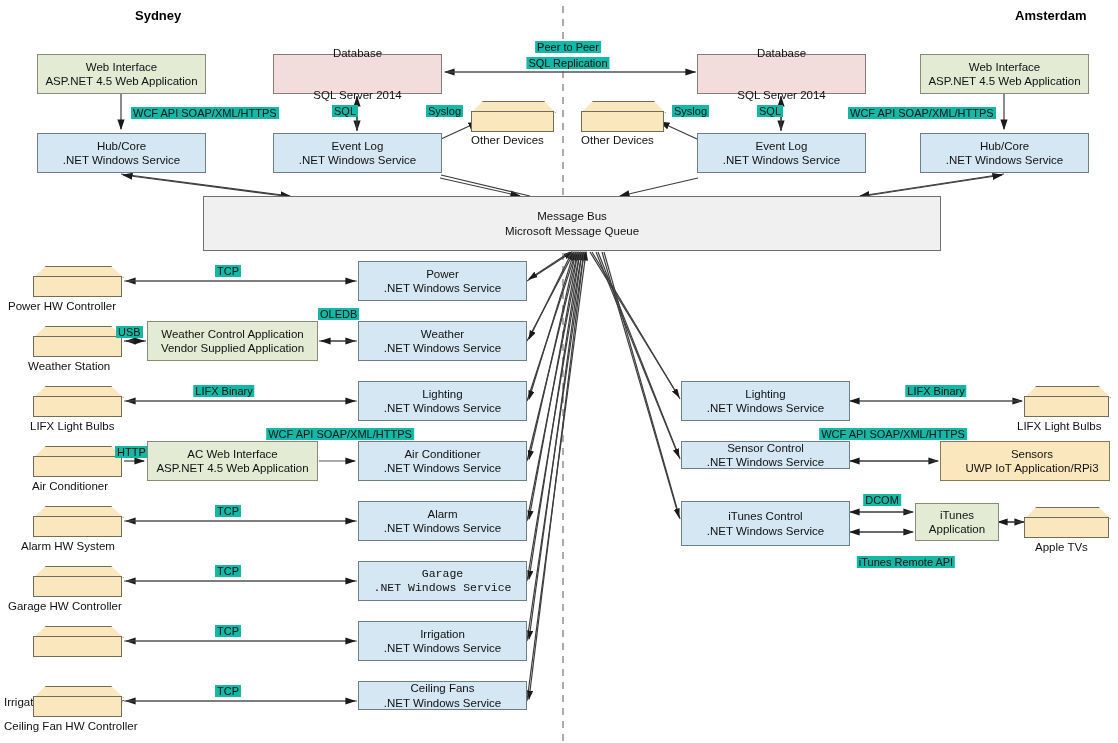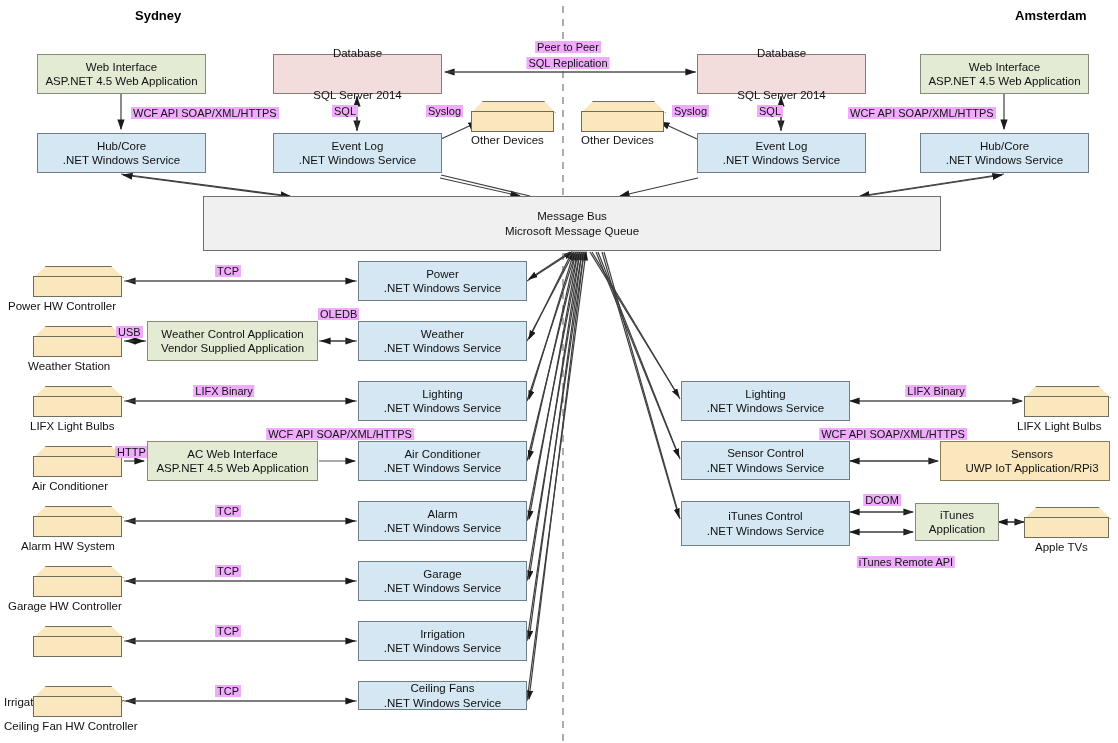--- a/index.html
+++ b/index.html
@@ -24,21 +24,21 @@
   
   .hw{position:absolute;box-sizing:border-box;}
   .hw .lid{position:absolute;left:0;top:0;width:100%;height:11px;
            background:#fbe7bd;border:1px solid #6e6e5a;border-bottom:none;
            clip-path:polygon(14% 0,86% 0,100% 100%,0% 100%);}
   .hw .body{position:absolute;left:0;top:10px;width:100%;height:21px;
             background:#fbe7bd;border:1px solid #6e6e5a;box-sizing:border-box;}
   .hw-label{position:absolute;font-size:11.5px;color:#111;white-space:nowrap;}
 
   .edge-label{position:absolute;font-size:11px;color:#111;white-space:nowrap;
-              background:#f0abfc;padding:0 2px;}
+              background:#14b8a6;padding:0 2px;}
   .edge-label.c{transform:translateX(-50%);}
 </style>
 </head>
 <body>
 
 <div id="canvas">
 
   <svg class="wires" viewBox="0 0 1118 743">
     <defs>
       <marker id="ah" markerWidth="9" markerHeight="9" refX="8" refY="3" orient="auto" markerUnits="strokeWidth">
@@ -270,21 +270,21 @@
     <span class="l1">Alarm</span>
     <span class="l2">.NET Windows Service</span>
   </div>
 
   <div class="hw" style="left:33px;top:566px;width:89px;height:32px;">
     <div class="lid"></div>
       <div class="body"></div>
   </div>
   <div class="hw-label" style="left:8px;top:600px;">Garage HW Controller</div>
   <div class="edge-label c" style="left:228px;top:565px;">TCP</div>
-  <div class="node box blue" style="left:358px;top:561px;width:169px;height:40px;">
+  <div class="node box blue" style="left:358px;top:561px;width:169px;height:40px;font-family:Liberation Mono, monospace;">
     <span class="l1">Garage</span>
     <span class="l2">.NET Windows Service</span>
   </div>
 
   <div class="hw" style="left:33px;top:626px;width:89px;height:32px;">
     <div class="lid"></div>
       <div class="body"></div>
   </div>
   <div class="hw-label" style="left:4px;top:660px;margin-top:36px;">Irrigation HW Controller</div>
   <div class="edge-label c" style="left:228px;top:625px;">TCP</div>
@@ -308,21 +308,21 @@
     <span class="l1">Lighting</span>
     <span class="l2">.NET Windows Service</span>
   </div>
   <div class="edge-label c" style="left:936px;top:385px;">LIFX Binary</div>
   <div class="hw" style="left:1024px;top:386px;width:85px;height:32px;">
     <div class="lid"></div>
       <div class="body"></div>
   </div>
   <div class="hw-label" style="left:1017px;top:420px;">LIFX Light Bulbs</div>
 
-  <div class="node box blue" style="left:681px;top:441px;width:169px;height:39px;">
+  <div class="node box blue" style="left:681px;top:441px;width:169px;height:28px;">
     <span class="l1">Sensor Control</span>
     <span class="l2">.NET Windows Service</span>
   </div>
   <div class="edge-label c" style="left:893px;top:428px;">WCF API SOAP/XML/HTTPS</div>
   <div class="node box tan" style="left:940px;top:441px;width:170px;height:40px;">
     <span class="l1">Sensors</span>
     <span class="l2">UWP IoT Application/RPi3</span>
   </div>
 
   <div class="node box blue" style="left:681px;top:501px;width:169px;height:45px;">

